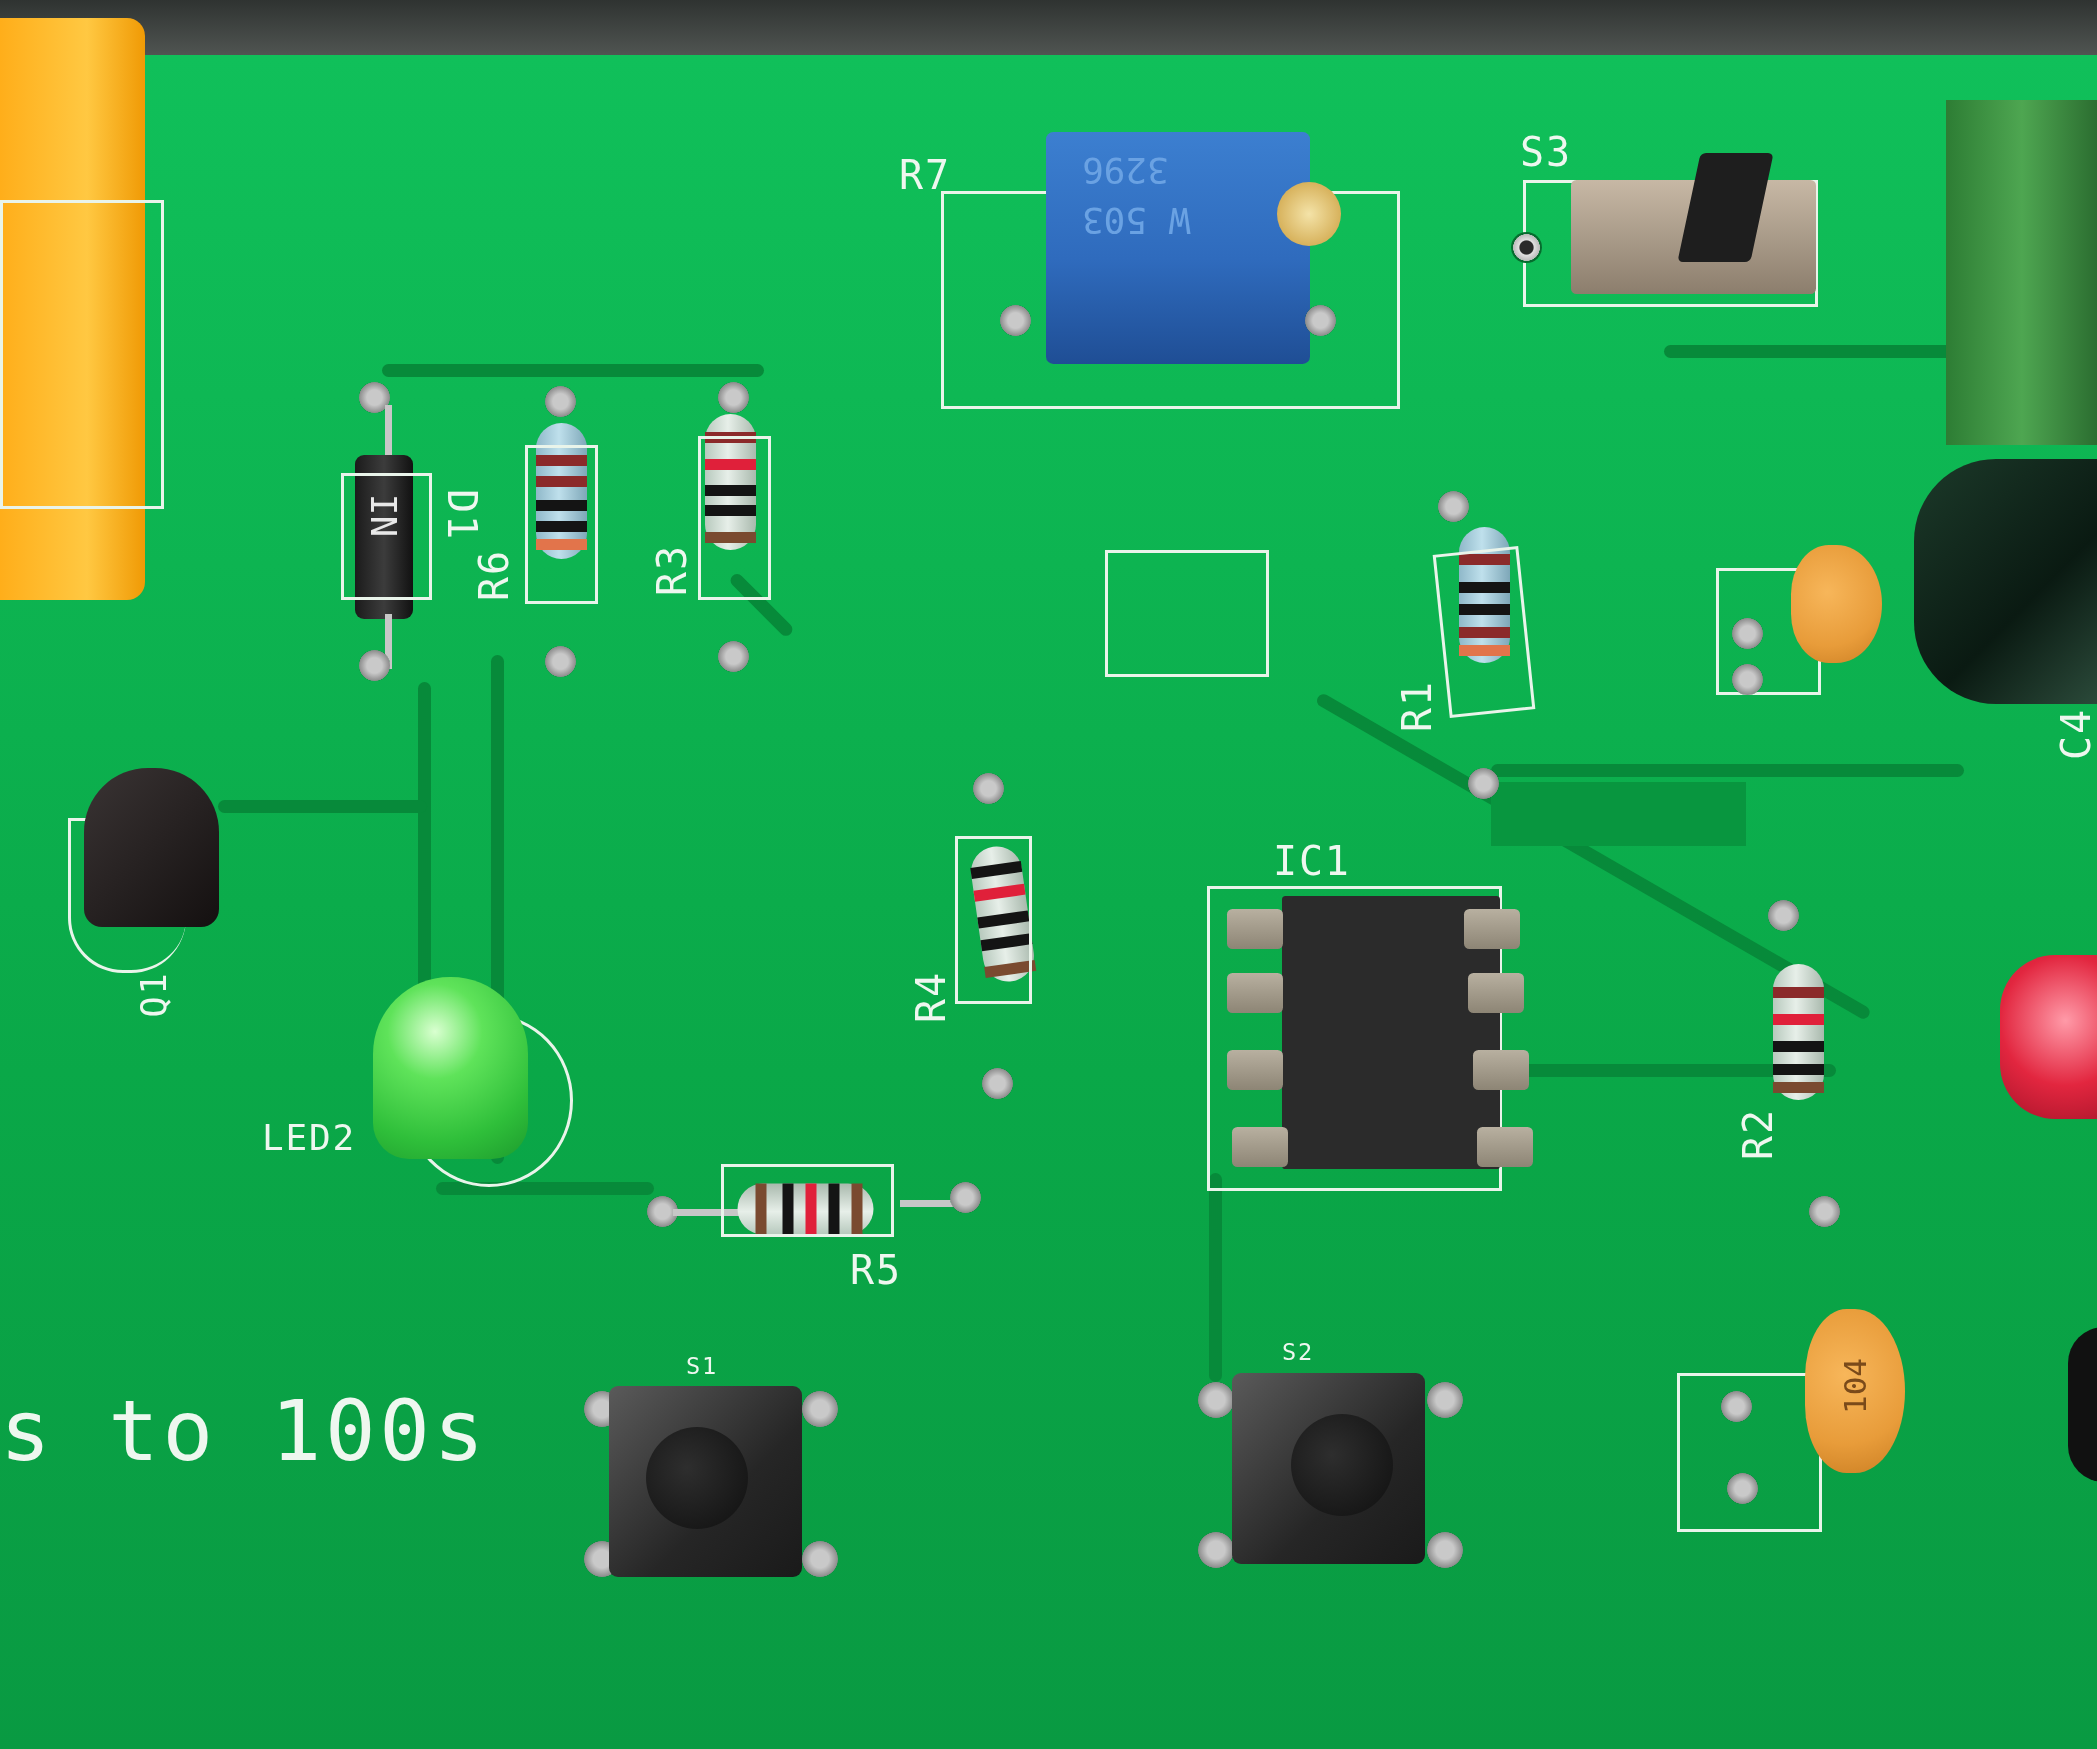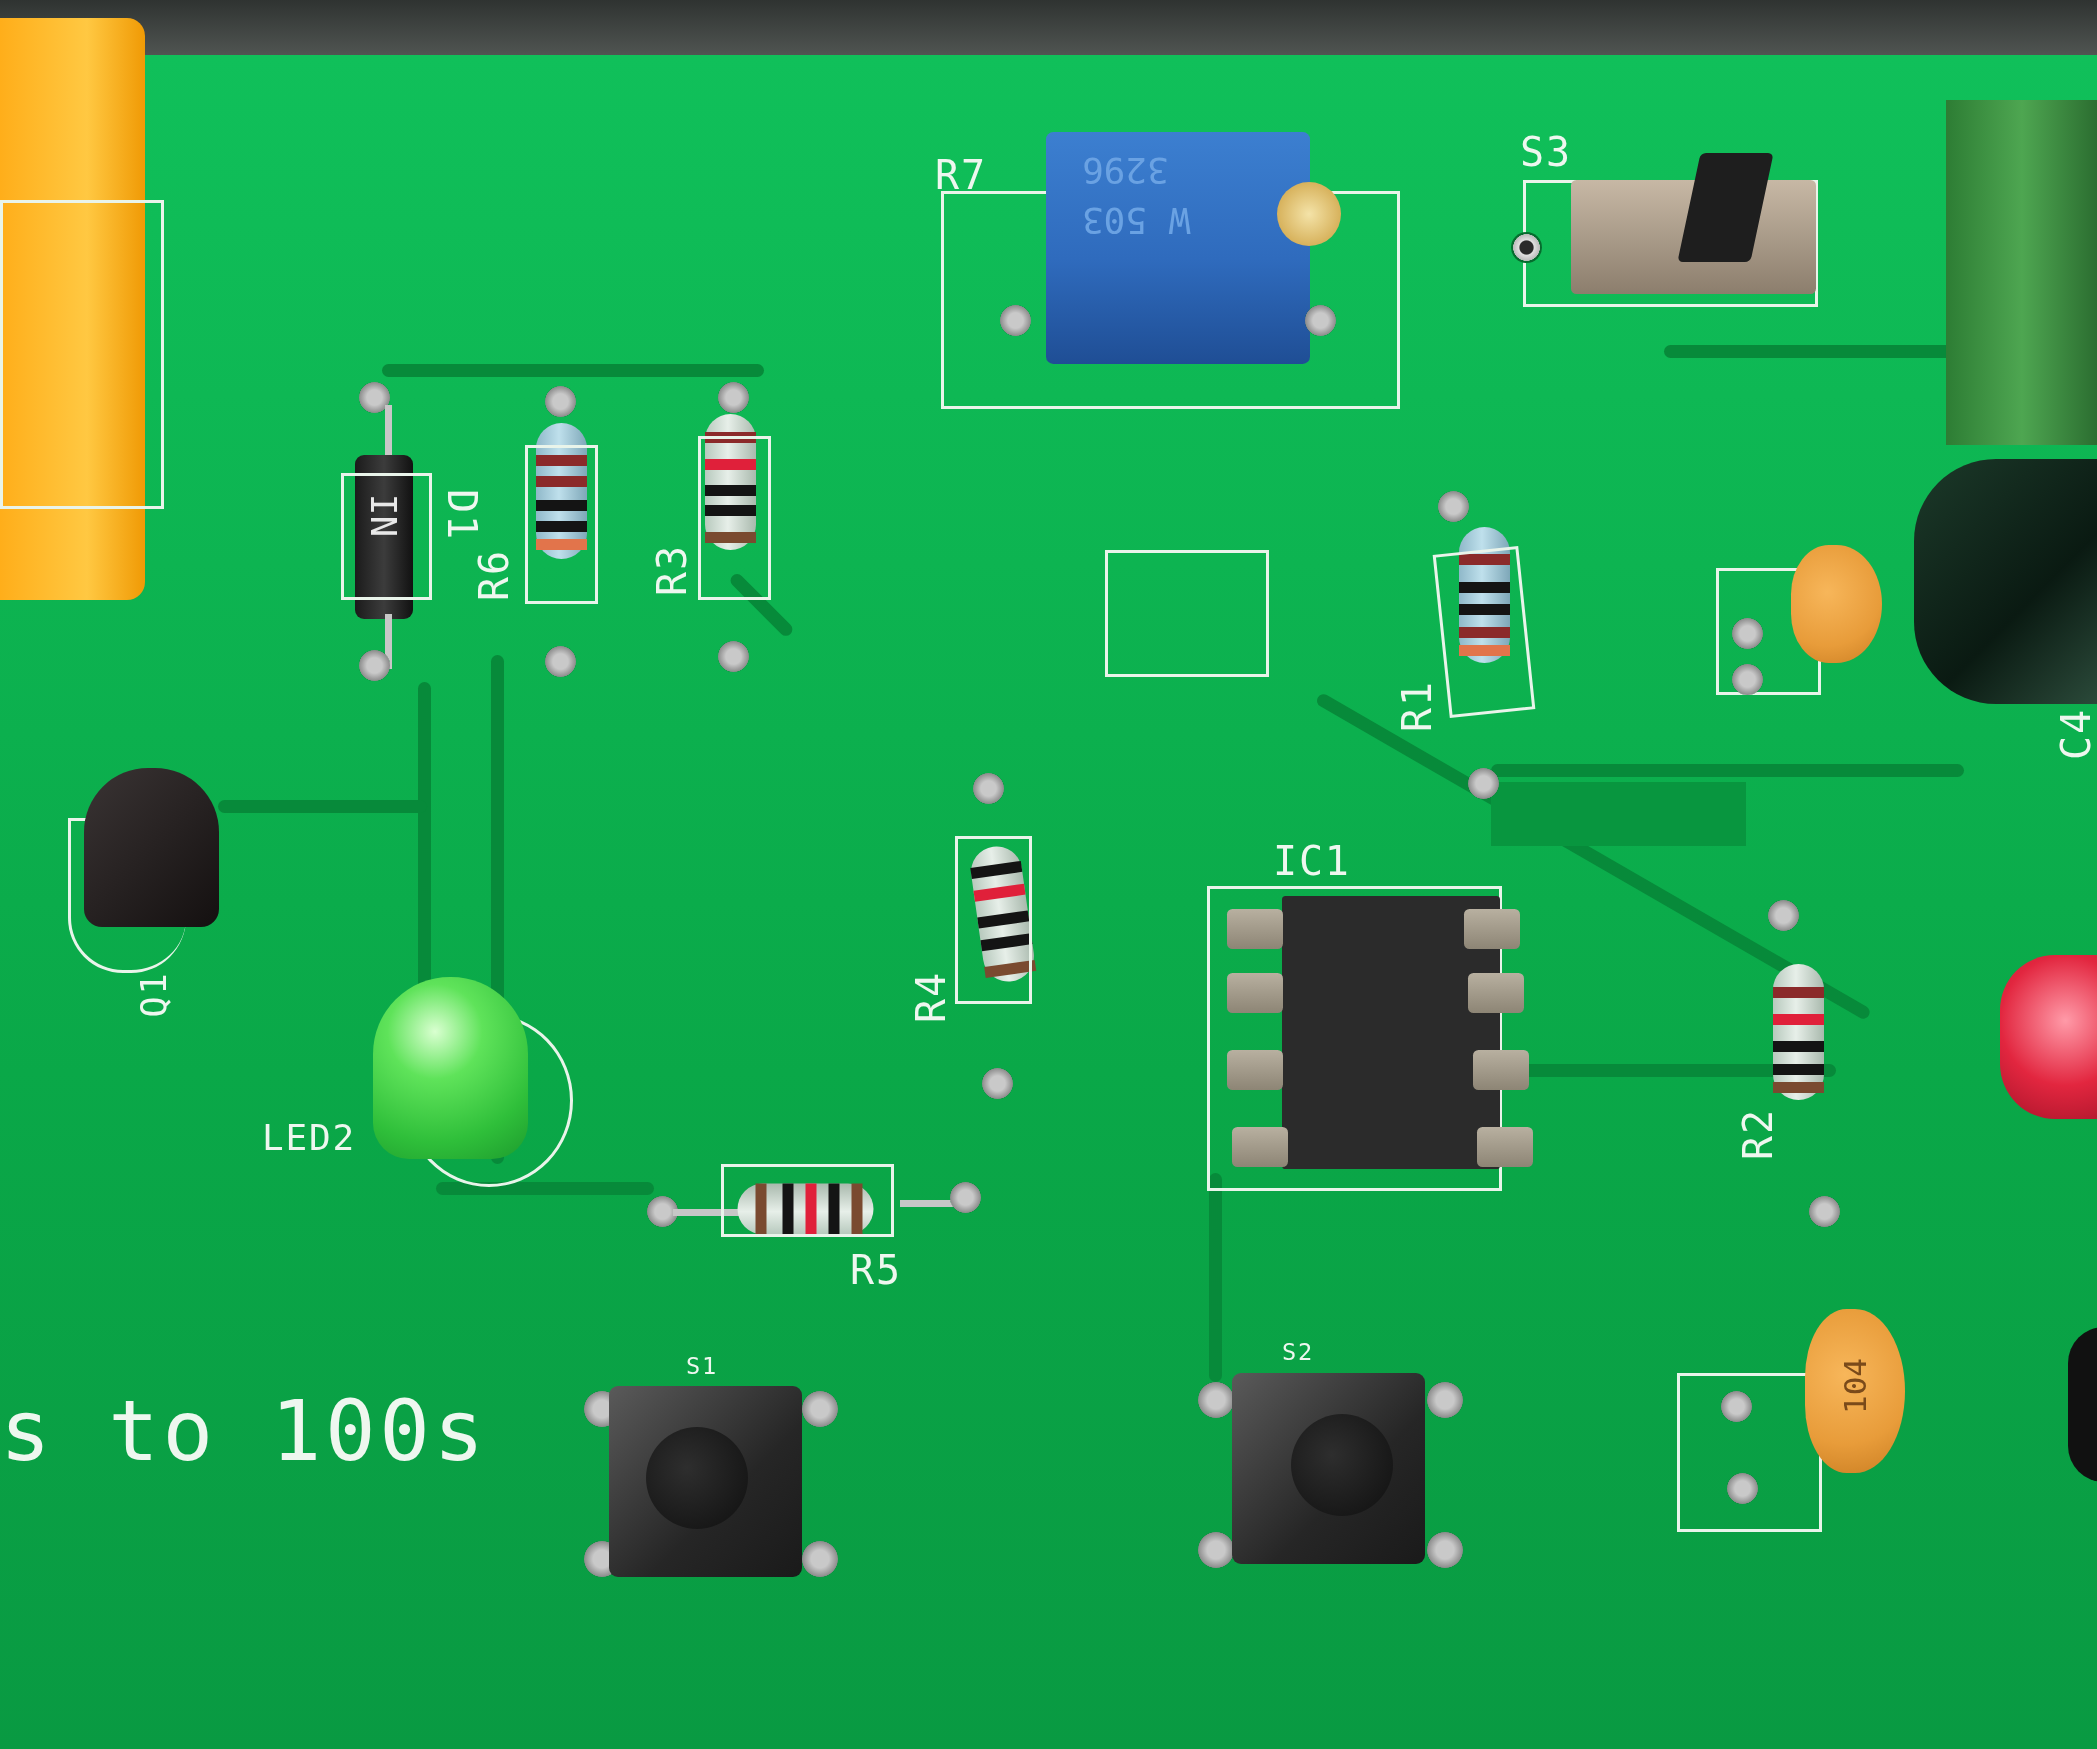--- a/index.html
+++ b/index.html
@@ -53,21 +53,21 @@
 <div class="trace" style="left:1664px;top:345px;width:300px;height:12.7px;"></div>
 <div class="trace" style="left:755px;top:564px;width:12.7px;height:82px;transform:rotate(-45deg);"></div>
 <div class="trace" style="left:1318px;top:691px;width:636px;height:12.7px;transform:rotate(30deg);transform-origin:left;"></div>
 <div class="trace" style="left:1491px;top:782px;width:255px;height:64px;background:#08963f;border-radius:0;"></div>
 
 <div class="terminal-yellow"></div>
 <div class="silk-box" style="left:0;top:200px;width:164px;height:309px;"></div>
 
 <div class="terminal-green"></div>
 
-<span class="silk" style="left:935px;top:155px;">R7</span>
+<span class="silk" style="left:899px;top:155px;">R7</span>
 <div class="silk-box" style="left:941px;top:191px;width:459px;height:218px;"></div>
 <div class="silk-box" style="left:1105px;top:550px;width:164px;height:127px;"></div>
 <div class="pot"></div>
 <span class="pot-label" style="left:1082px;top:150px;">3296</span>
 <span class="pot-label" style="left:1082px;top:200px;">W 503</span>
 <div class="pot-screw"></div>
 <div class="pad" style="left:1000px;top:305px;"></div>
 <div class="pad" style="left:1305px;top:305px;"></div>
 
 <span class="silk" style="left:1520px;top:132px;">S3</span>

